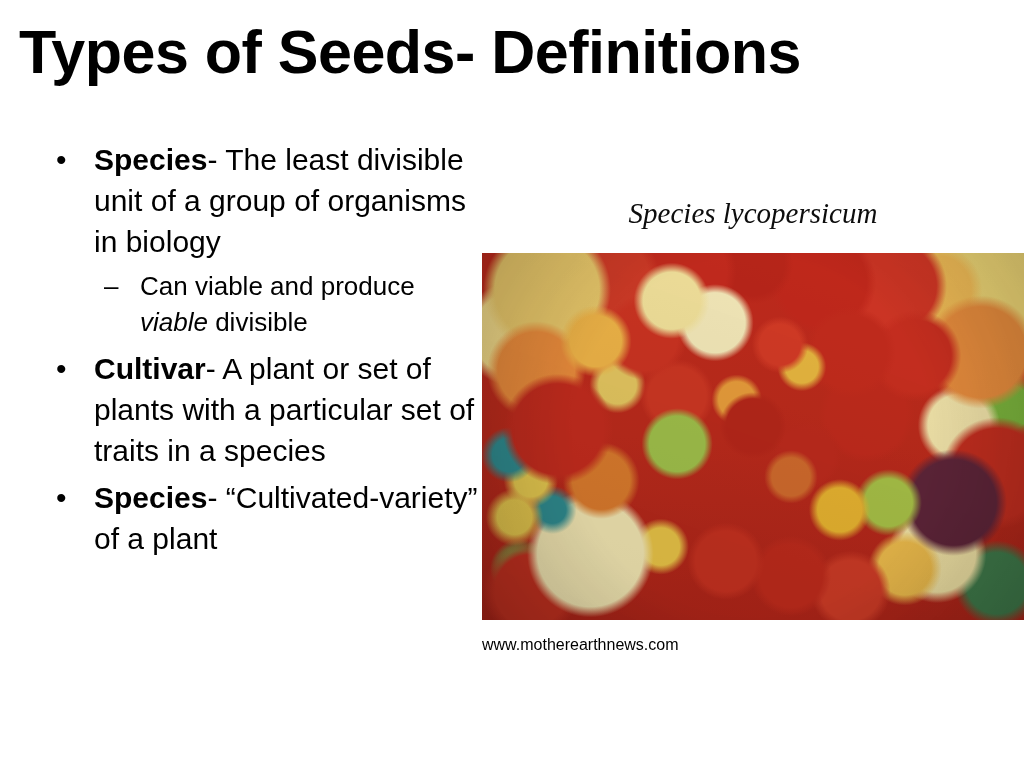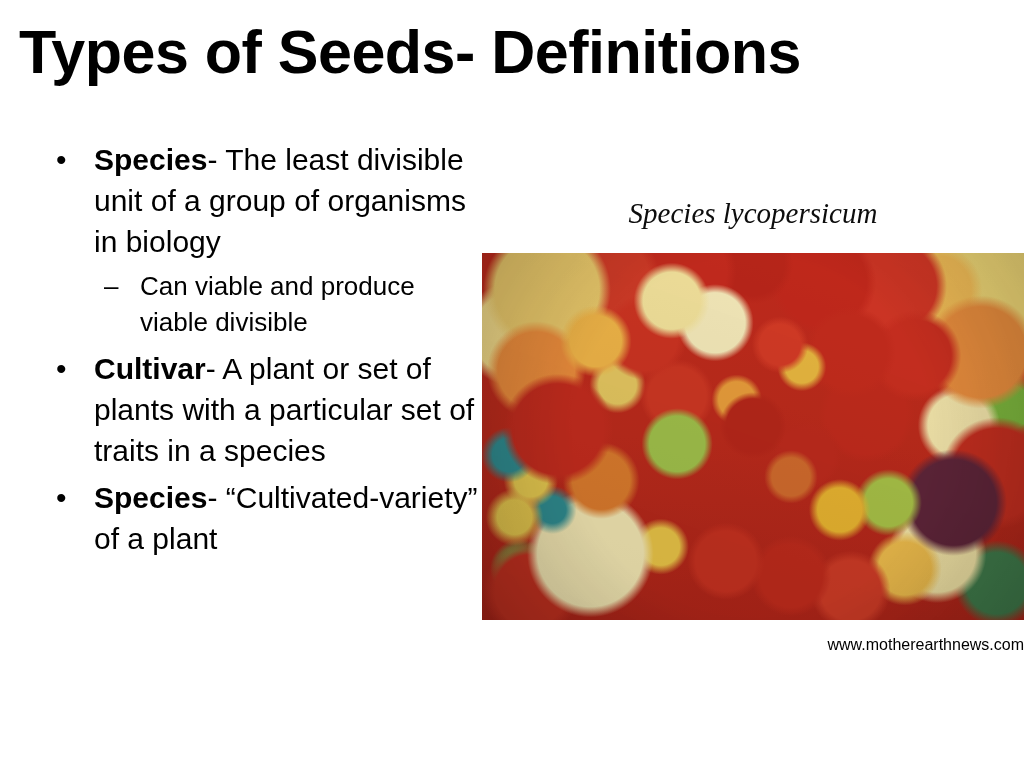--- a/index.html
+++ b/index.html
@@ -69,20 +69,21 @@
     margin-bottom: 8px;
   }
   .sub-item .marker {
     position: absolute;
     left: 60px;
     top: 0;
     font-size: 26px;
     line-height: 36px;
   }
   .sub-item .emph {
+    font-style: italic;
   }
 
   
   #species-caption {
     position: absolute;
     left: 482px;
     top: 196px;
     width: 542px;
     text-align: center;
     font-family: "Liberation Serif", serif;
@@ -173,21 +174,21 @@
       linear-gradient(200deg, rgba(255,255,255,0.10) 0%, rgba(0,0,0,0.12) 100%);
     mix-blend-mode: multiply;
     opacity: 0.85;
   }
 
   #photo-credit {
     position: absolute;
     left: 482px;
     top: 635px;
     width: 542px;
-    text-align: right;
+    text-align: left;
     font-family: "Liberation Sans", sans-serif;
     font-size: 16px;
     line-height: 20px;
     color: #000000;
   }
 </style>
 </head>
 <body>
 
 <div id="slide-title">Types of Seeds- Definitions</div>

